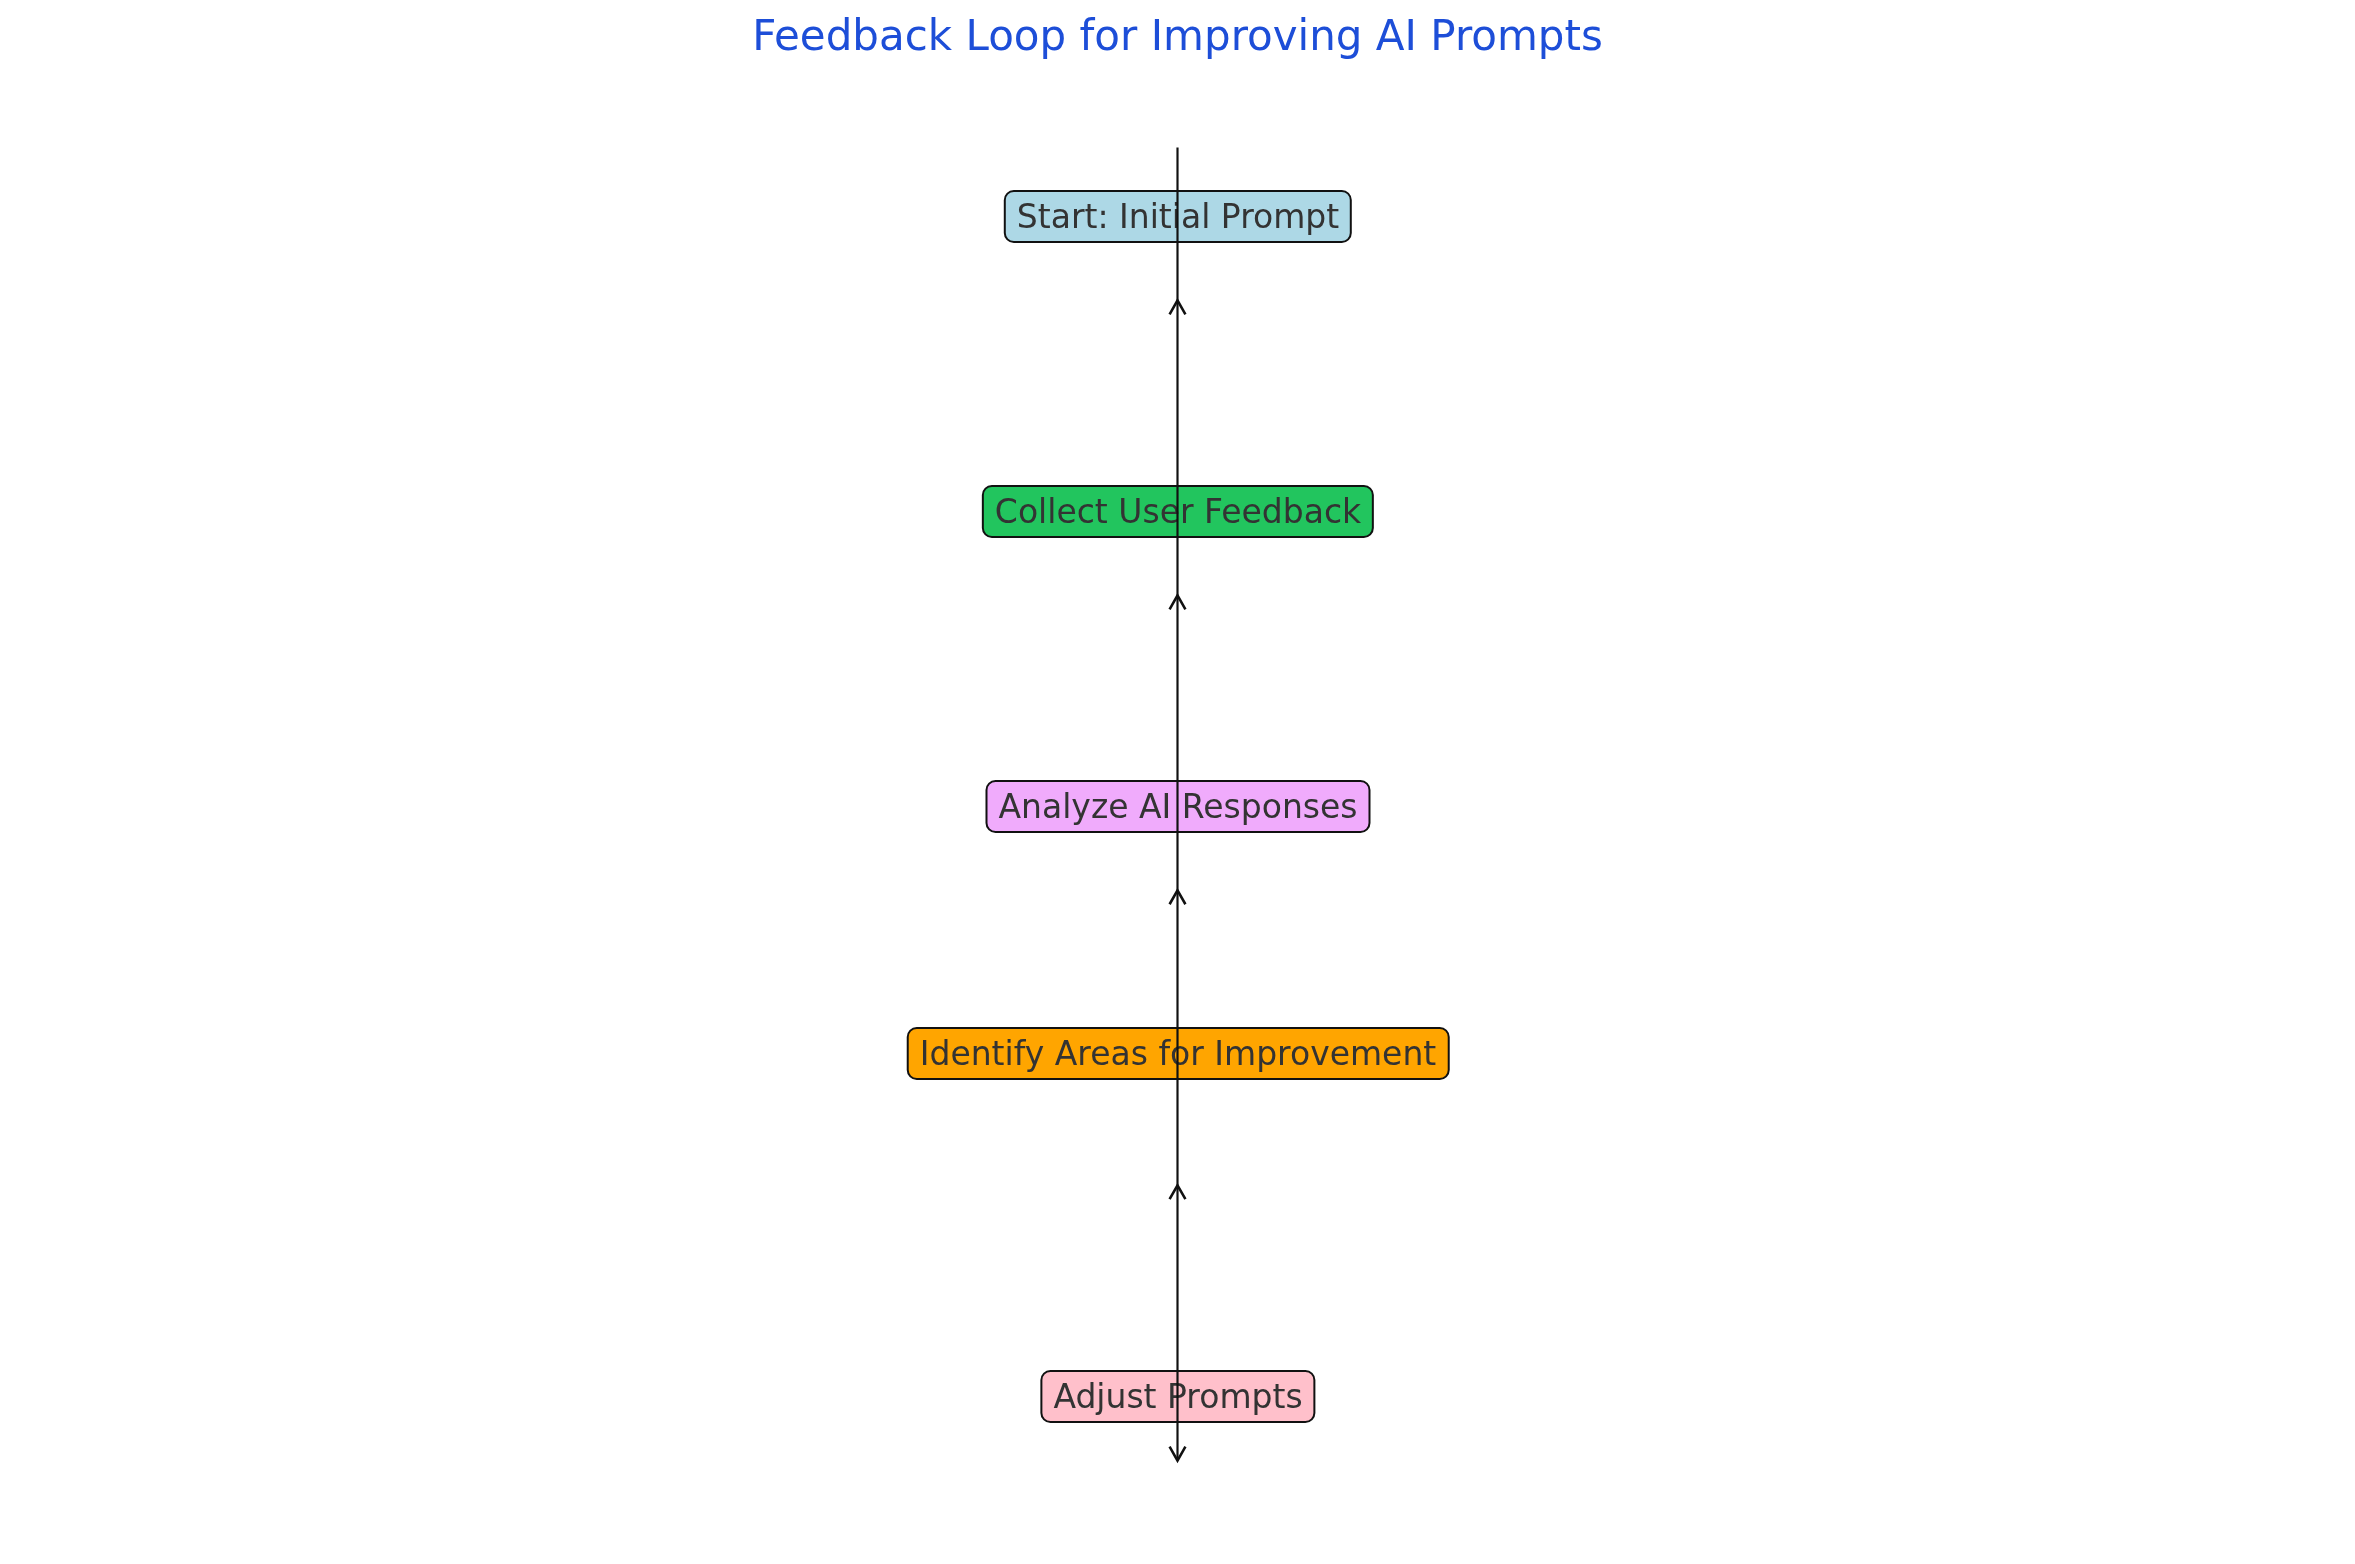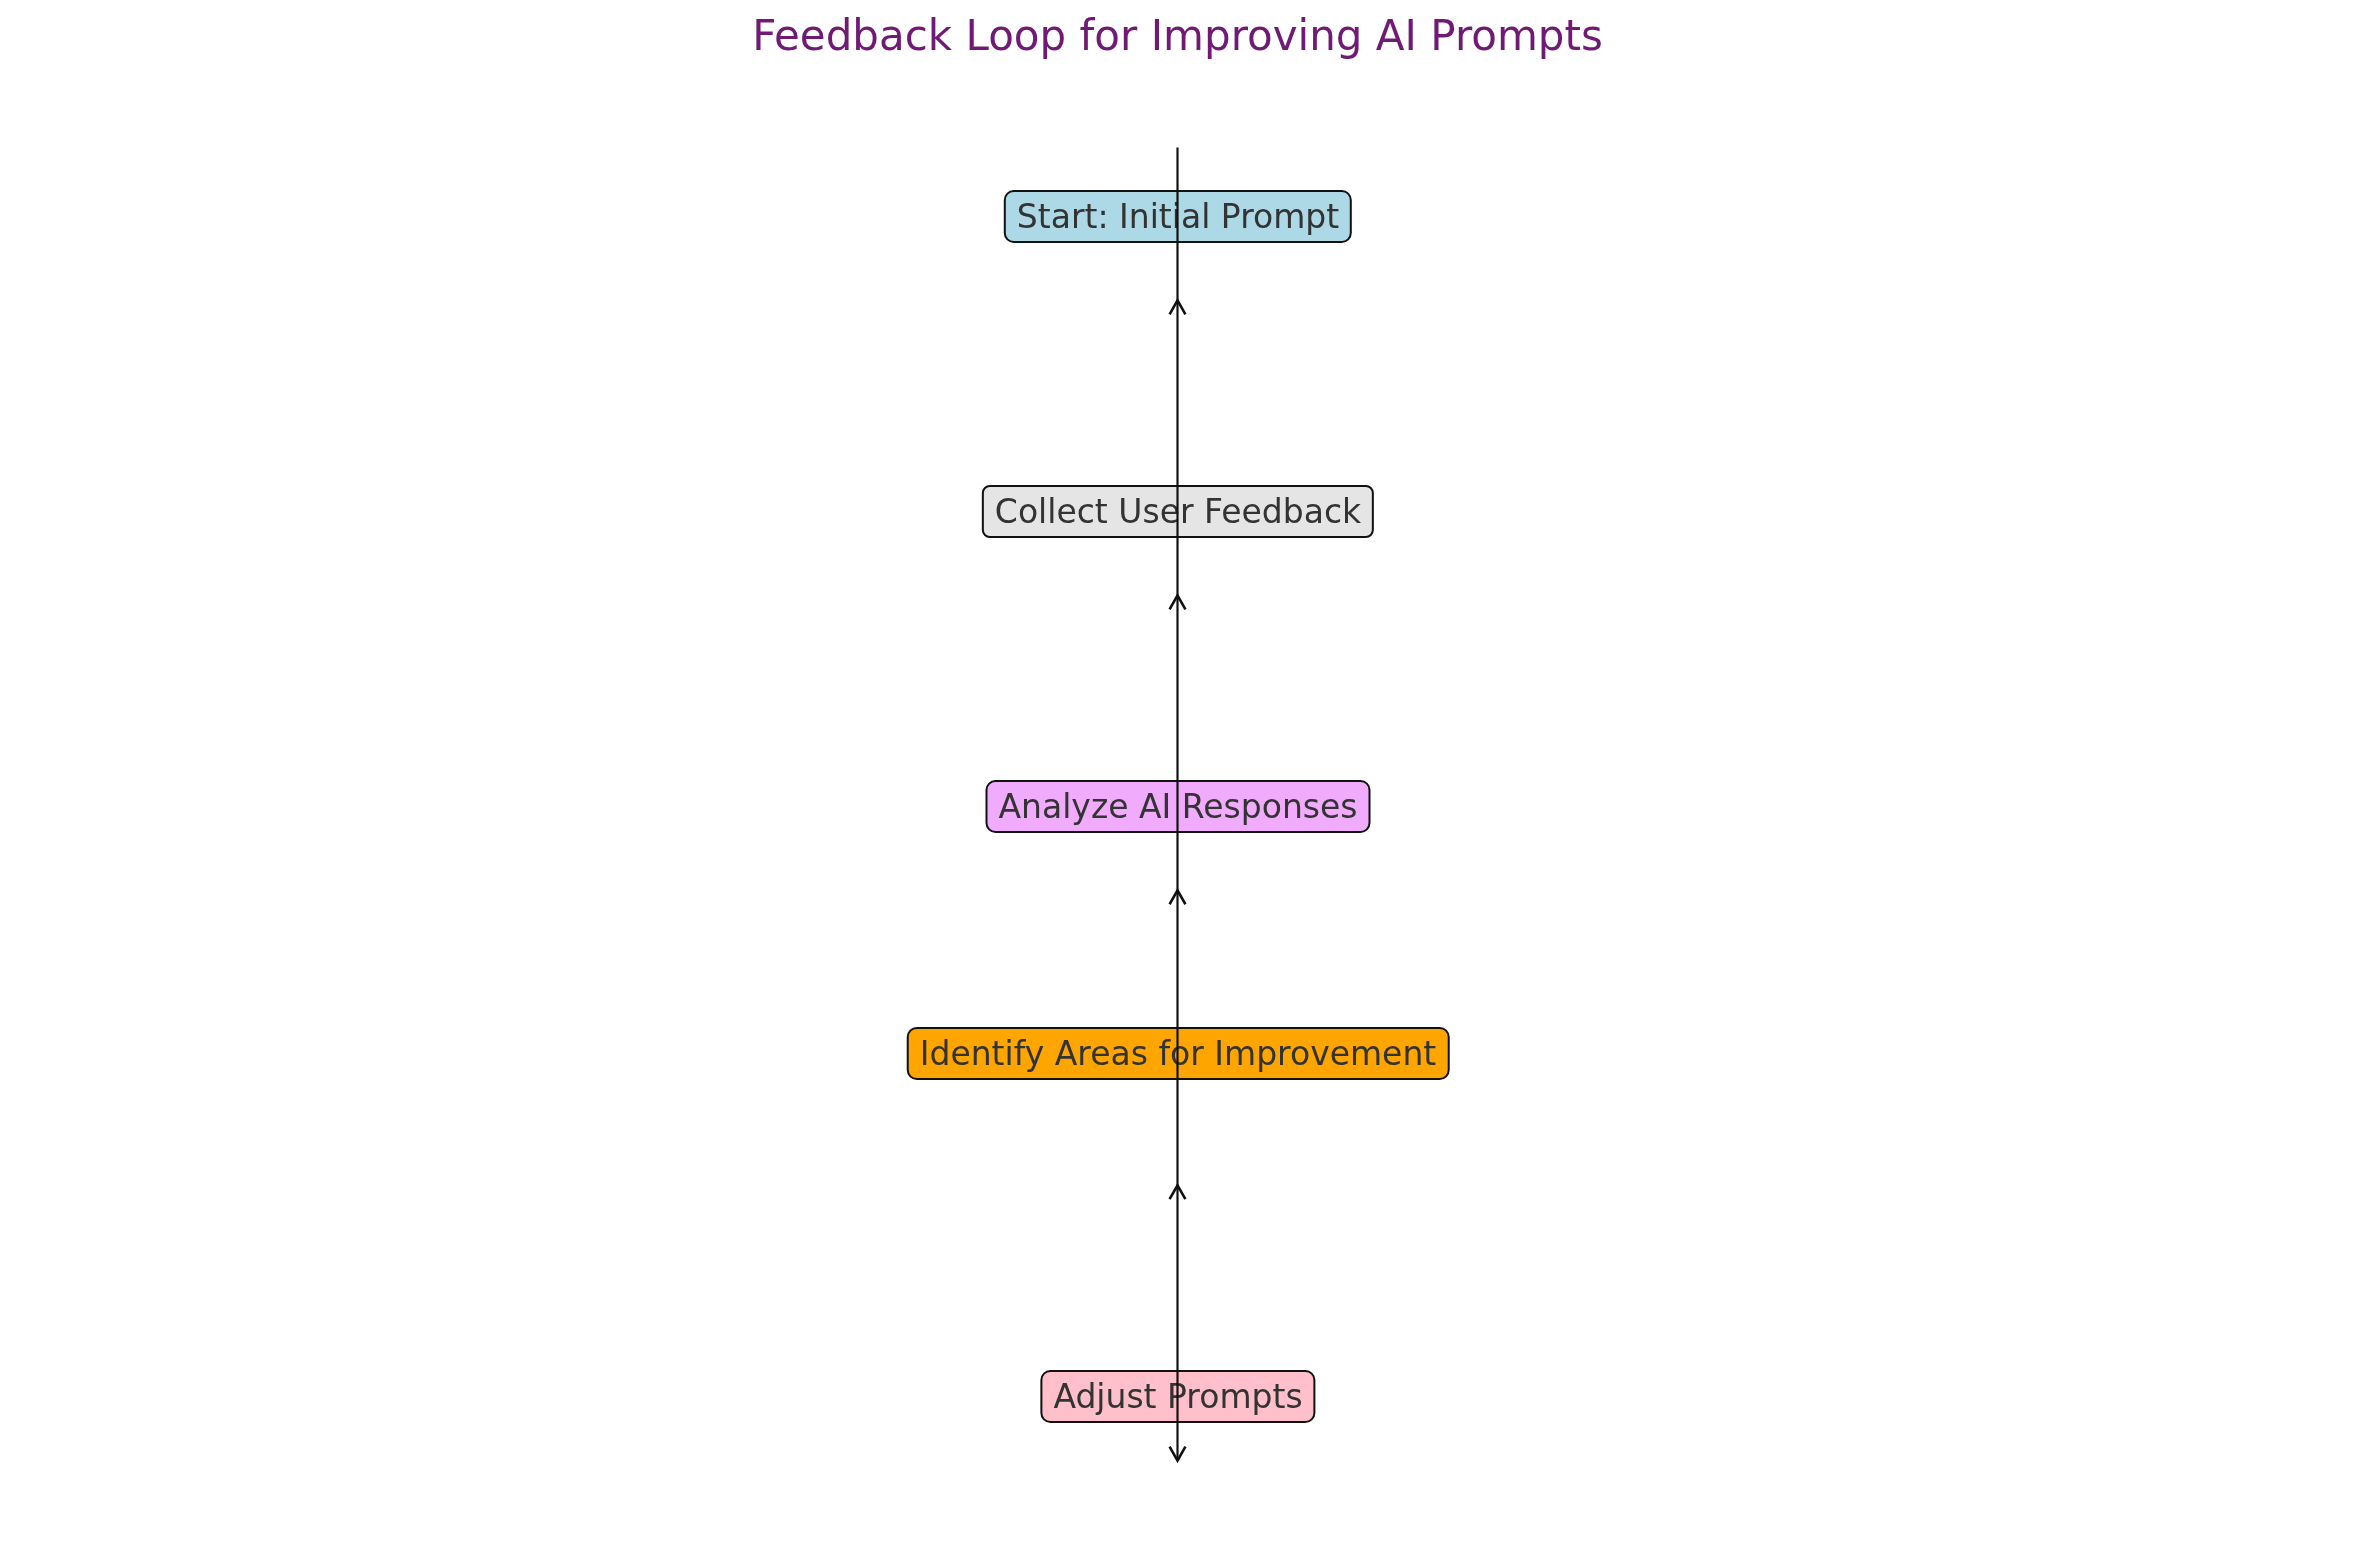--- a/index.html
+++ b/index.html
@@ -48,25 +48,25 @@
     pointer-events: none;
   }
   .overlay .shaft { stroke-width: 2.2px; }
   .overlay .head { fill: none; stroke-width: 2.6px; stroke-linejoin: miter; stroke-linecap: butt; }
 </style>
 </head>
 <body>
 
 <div class="canvas">
 
-  <div class="figure-title" style="color: #701a75;">Feedback Loop for Improving AI Prompts</div>
+  <div class="figure-title" style="color: #1d4ed8;">Feedback Loop for Improving AI Prompts</div>
 
   <div class="node node-1" style="background-color: rgb(173, 216, 230); border-color: rgb(17, 17, 17); color: rgb(51, 51, 51);">Start: Initial Prompt</div>
 
-  <div class="node node-2" style="background-color: #e5e5e5; border-color: rgb(17, 17, 17); color: rgb(51, 51, 51); border-radius: 8px;">Collect User Feedback</div>
+  <div class="node node-2" style="background-color: #22c55e; border-color: rgb(17, 17, 17); color: rgb(51, 51, 51);">Collect User Feedback</div>
 
   <div class="node node-3" style="background-color: #f0abfc; border-color: rgb(17, 17, 17); color: rgb(51, 51, 51);">Analyze AI Responses</div>
 
   <div class="node node-4" style="background-color: rgb(255, 165, 0); border-color: rgb(17, 17, 17); color: rgb(51, 51, 51);">Identify Areas for Improvement</div>
 
   <div class="node node-5" style="background-color: rgb(255, 192, 203); border-color: rgb(17, 17, 17); color: rgb(51, 51, 51);">Adjust Prompts</div>
 
   <svg class="overlay" width="2355" height="1564" viewBox="0 0 2379 1580">
     <line class="shaft" x1="1189.5" y1="149" x2="1189.5" y2="1474" style="stroke: rgb(17, 17, 17);"></line>
     <path class="head" d="M 1181.5 317.5 L 1189.5 303.5 L 1197.5 317.5" style="stroke: rgb(17, 17, 17);"></path>

